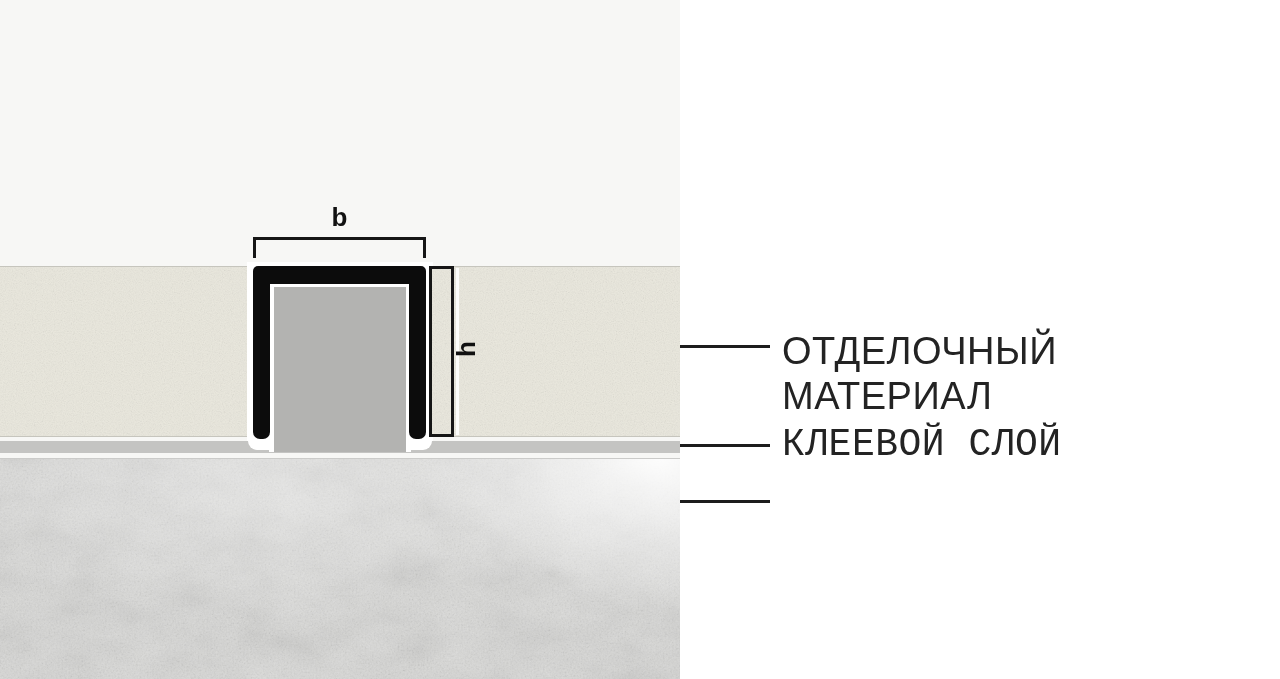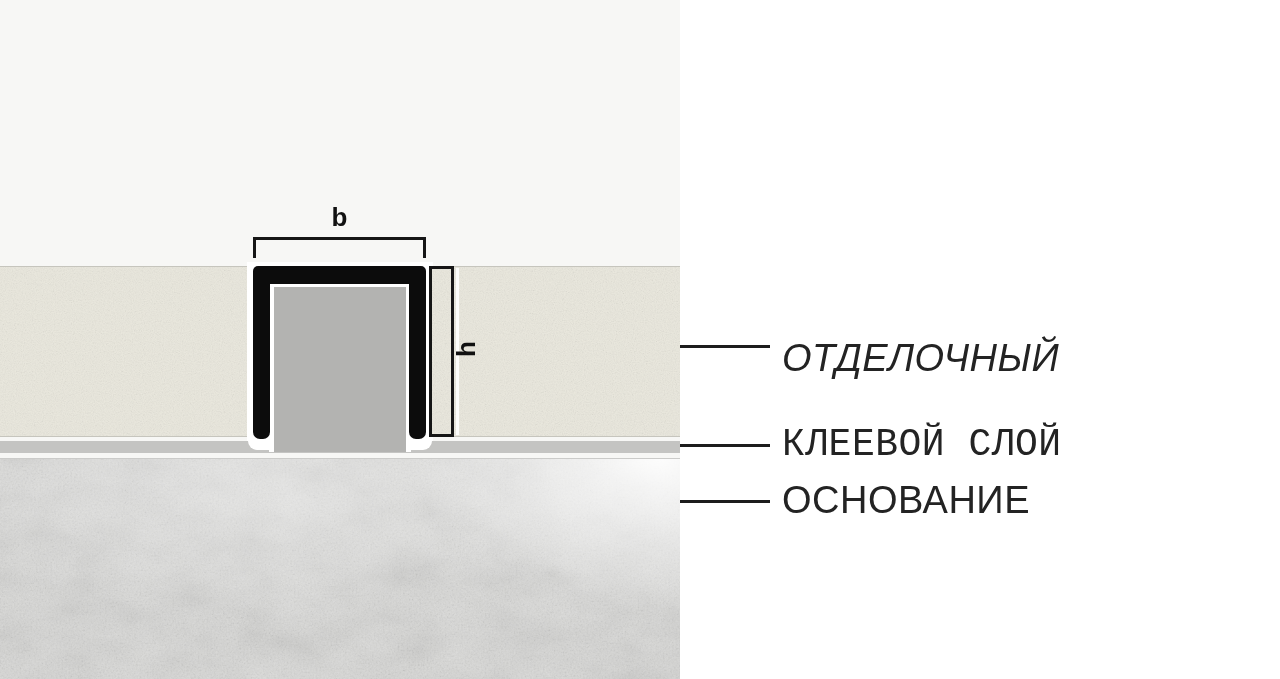--- a/index.html
+++ b/index.html
@@ -52,21 +52,21 @@
     transform:rotate(-90deg);}
 
   
   .callout-line{background:#1c1c1c;height:3px;width:90px;left:680px;}
   .line-finishing{top:345px;}
   .line-adhesive{top:444px;}
   .line-base{top:500px;}
 
   .legend-label{left:782px;color:#232323;font-size:38px;line-height:45px;
     letter-spacing:.5px;white-space:nowrap;}
-  .label-finishing{top:336px;font-style:italic;}
+  .label-finishing{top:329px;}
   .label-adhesive{top:422px;font-family:Liberation Mono, monospace;}
   .label-base{top:478px;}
 </style>
 </head>
 <body>
 
 <div class="canvas">
 
   <div class="abs diagram">
 
@@ -130,17 +130,17 @@
     <div class="abs dim-h-seam"></div>
     <div class="abs dim-h-label">h</div>
   </div>
 
   <div class="abs callout-line line-finishing"></div>
   <div class="abs callout-line line-adhesive"></div>
   <div class="abs callout-line line-base"></div>
 
   <div class="abs legend-label label-finishing">
     <div>ОТДЕЛОЧНЫЙ</div>
+    <div>МАТЕРИАЛ</div>
   </div>
   <div class="abs legend-label label-adhesive">КЛЕЕВОЙ СЛОЙ</div>
-  <div class="abs legend-label label-base">ОСНОВАНИЕ</div>
 
 </div>
 
 </body></html>

